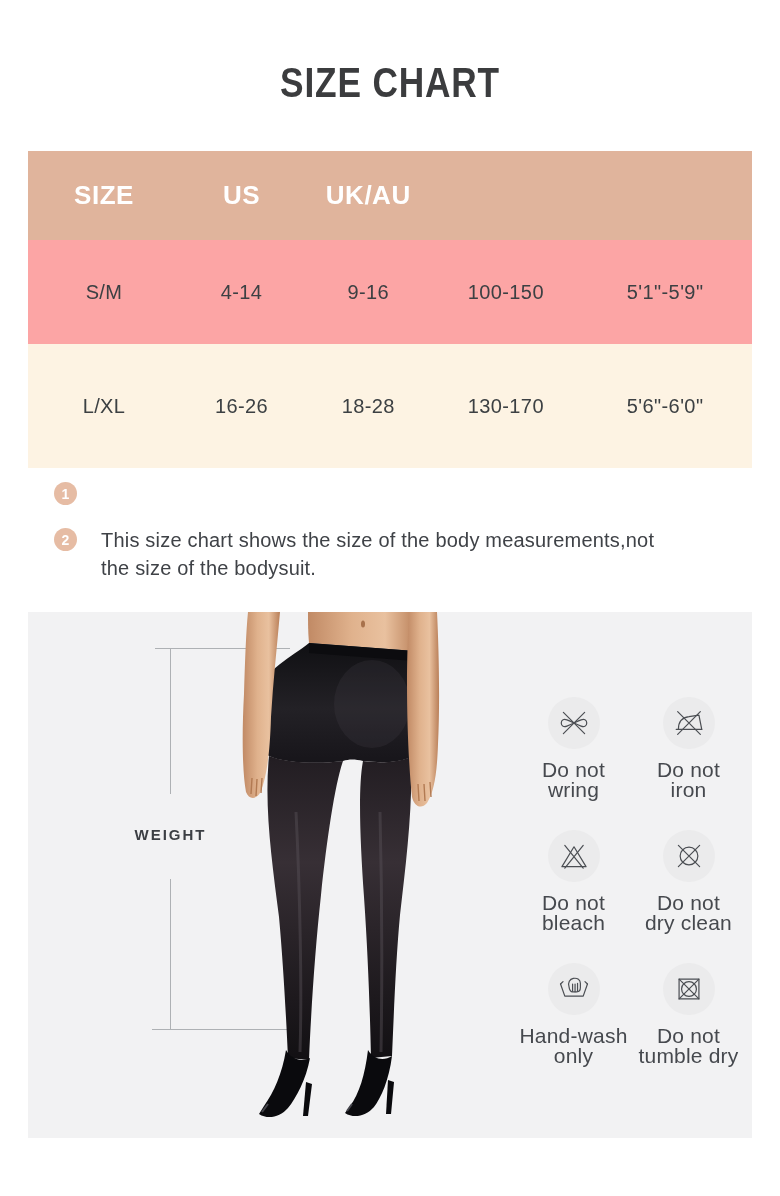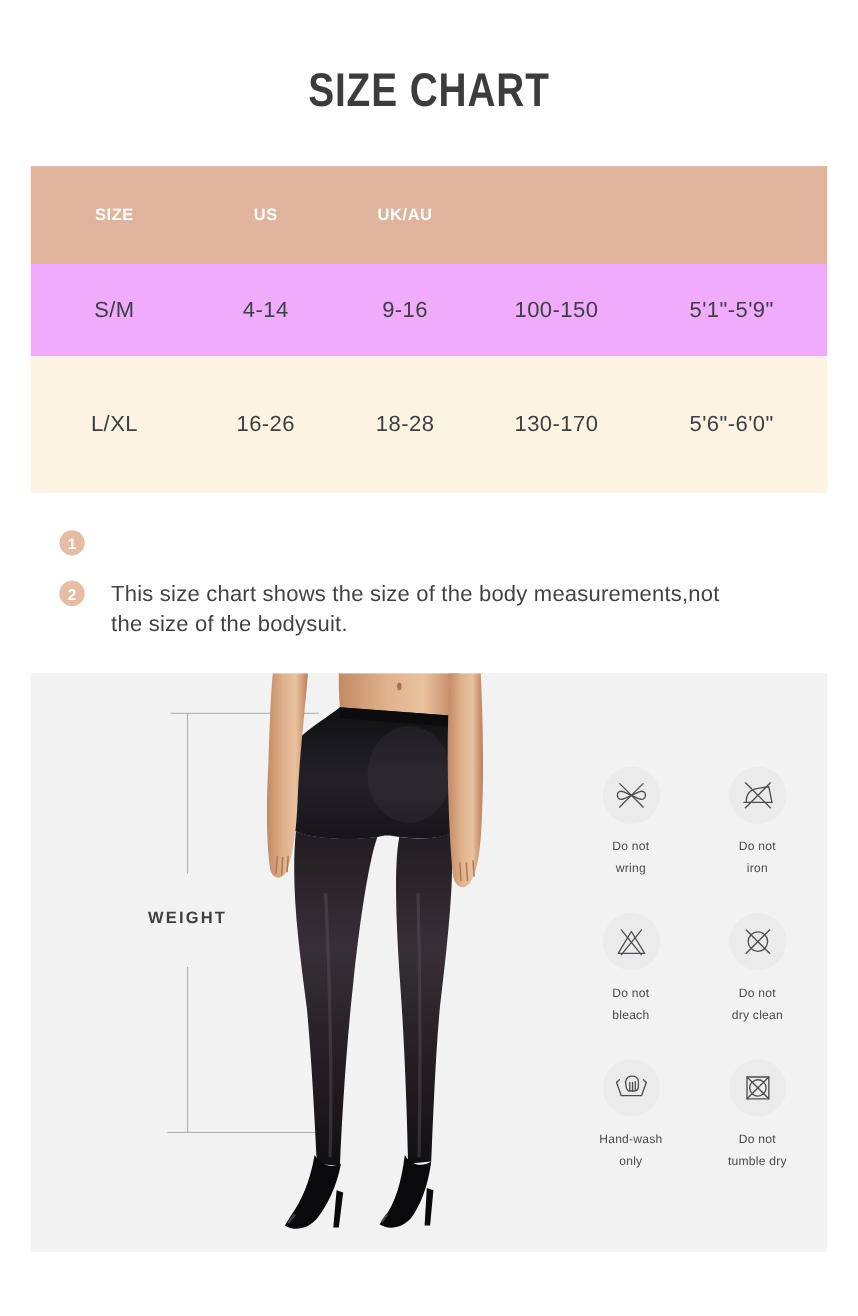--- a/index.html
+++ b/index.html
@@ -9,25 +9,25 @@
   }
   .title {
     position:absolute; top:58px; left:0; width:780px; text-align:center;
     font-size:43px; font-weight:bold; color:#3b3c3e; letter-spacing:1px;
     transform:scaleX(.82); transform-origin:center;
   }
   
   .size-table { position:absolute; left:28px; top:151px; width:724px; }
   .trow { display:flex; width:100%; }
   .trow.head { height:89px; background:#e0b49c; }
-  .trow.r1 { height:84px; background:#f0abfc; }
+  .trow.r1 { height:104px; background:#fca5a5; }
   .trow.r2 { height:124px; background:#fdf3e3; }
   .trow > div { display:flex; align-items:center; justify-content:center; }
   .c0{width:21%} .c1{width:17%} .c2{width:18%} .c3{width:20%} .c4{width:24%}
-  .head > div { color:#ffffff; font-weight:bold; font-size:15px; letter-spacing:.5px; }
+  .head > div { color:#ffffff; font-weight:bold; font-size:26px; letter-spacing:.5px; }
   .r1 > div, .r2 > div { color:#3c4043; font-size:20px; letter-spacing:.4px; }
   
   .notes { position:absolute; left:54px; top:480px; width:706px; }
   .note { display:flex; margin-bottom:21px; }
   .badge {
     flex:0 0 23px; width:23px; height:23px; border-radius:50%; background:#e6bca4;
     color:#fff; font-size:14px; font-weight:bold; display:flex; align-items:center;
     justify-content:center; margin-right:24px; margin-top:2px;
   }
   .note-text { font-size:20px; line-height:28px; color:#3f4247; white-space:pre-line; letter-spacing:.2px; }
@@ -48,21 +48,21 @@
     position:absolute; left:488px; top:85px; width:230px;
     display:grid; grid-template-columns:115px 115px; grid-auto-rows:133px;
   }
   .care-item { display:flex; flex-direction:column; align-items:center; }
   .care-circle {
     width:52px; height:52px; border-radius:50%; background:#ebebec;
     display:flex; align-items:center; justify-content:center;
   }
   .care-circle svg { display:block; }
   .care-label {
-    margin-top:11px; font-size:11px; line-height:20px; color:#46494e;
+    margin-top:11px; font-size:21px; line-height:20px; color:#46494e;
     text-align:center; white-space:pre-line; letter-spacing:.2px;
   }
 </style>
 </head>
 <body>
 
 <div class="title">SIZE CHART</div>
 
 <div class="size-table">
   <div class="trow head">

